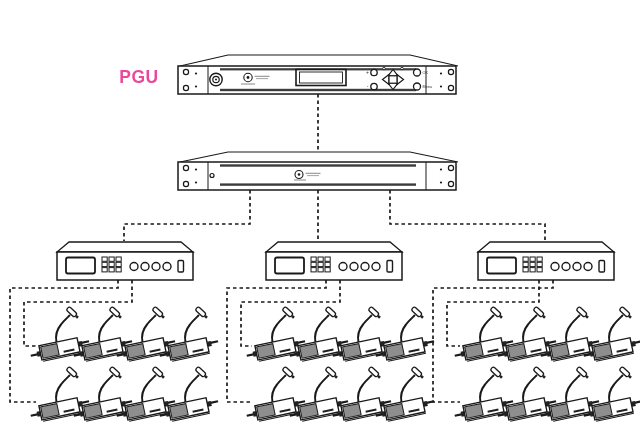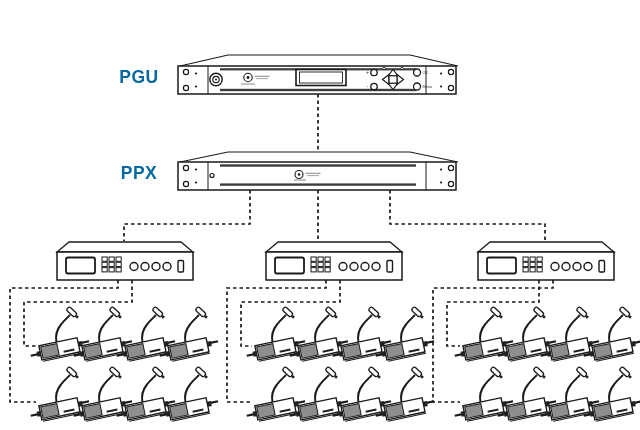--- a/index.html
+++ b/index.html
@@ -1,21 +1,21 @@
 <!DOCTYPE html>
 <html><head>
 <meta charset="utf-8">
 <style>
   html,body{margin:0;padding:0;background:#fff}
   #stage{position:relative;width:640px;height:430px;background:#fff;overflow:hidden;
          font-family:"Liberation Sans",sans-serif;color:#0d0d0d}
   .abs{position:absolute}
   svg{display:block;overflow:visible}
   .unit-label{position:absolute;width:58px;text-align:center;font-weight:bold;
-              font-size:17.5px;letter-spacing:.5px;color:#0369a1}
+              font-size:17.5px;letter-spacing:.5px;color:#ec4899}
   .mic{position:absolute;width:48px;height:58px}
 </style>
 </head>
 <body>
 
 <div id="stage">
 
   <svg class="abs" style="left:0;top:0" width="640" height="430">
     <g fill="none" stroke="#1a1a1a" stroke-width="1.7" stroke-dasharray="3.5 3">
       <path d="M318,94 V151"></path>
@@ -25,21 +25,20 @@
       <path d="M118,280 V288 H10 V402 H36"></path>
       <path d="M132,280 V302 H24 V346 H36"></path>
       <path d="M326,280 V288 H227 V402 H252"></path>
       <path d="M340,280 V302 H241 V346 H252"></path>
       <path d="M553,280 V288 H433 V402 H460"></path>
       <path d="M539,280 V302 H447 V346 H460"></path>
     </g>
   </svg>
 
   <div class="unit-label" style="left:110px;top:67px">PGU</div>
-  <div class="unit-label" style="left:110px;top:163px">PPX</div>
 
   <svg class="abs" style="left:170px;top:48px" width="290" height="52" viewBox="0 0 290 52">
     <g stroke="#1a1a1a" fill="#fff">
       <path d="M10,18 L58,7 H240 L288,18" fill="none" stroke-width="1.2"></path>
       <rect x="8" y="18" width="278" height="28" stroke-width="1.5"></rect>
       <line x1="38" y1="18" x2="38" y2="46" stroke-width="1"></line>
       <line x1="256" y1="18" x2="256" y2="46" stroke-width="1"></line>
     </g>
     <rect x="50" y="20.2" width="196" height="2.2" fill="#3d3d3d"></rect>
     <rect x="50" y="40.8" width="196" height="2.4" fill="#3d3d3d"></rect>

